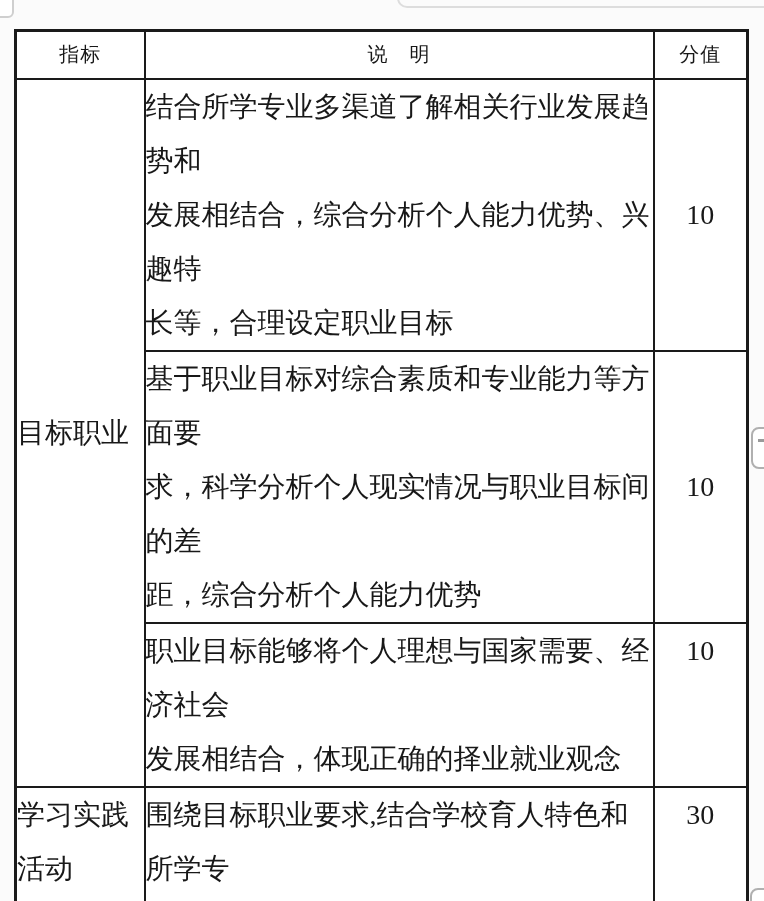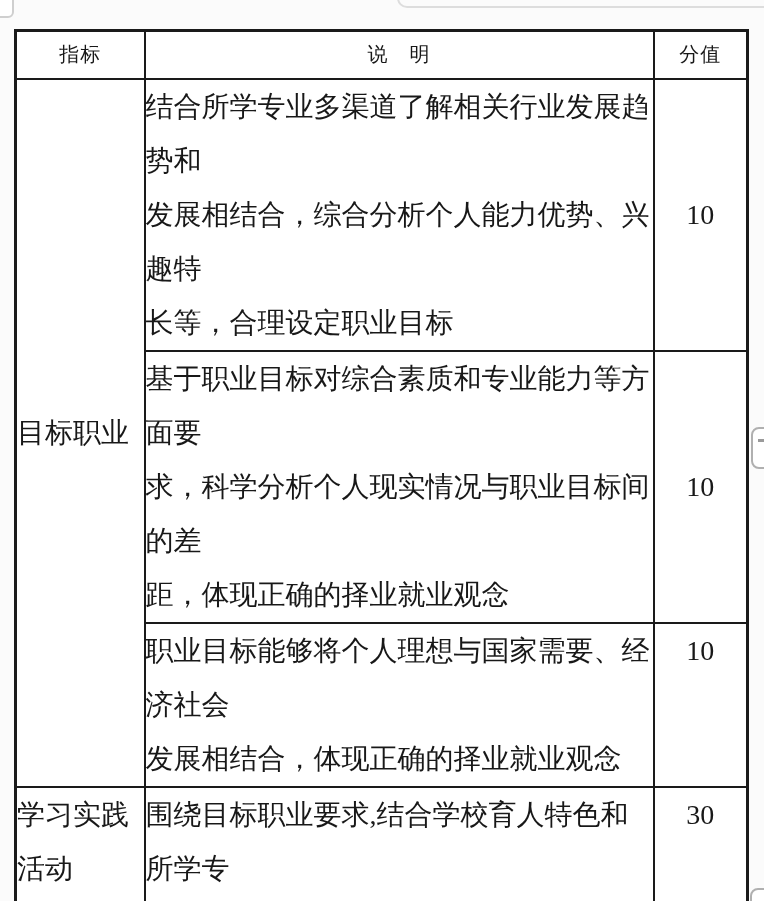--- a/index.html
+++ b/index.html
@@ -120,21 +120,21 @@
   <tr class="r1">
     <td class="ind mid" rowspan="3">目标职业</td>
     <td class="desc">结合所学专业多渠道了解相关行业发展趋势和
 发展相结合，综合分析个人能力优势、兴趣特
 长等，合理设定职业目标</td>
     <td class="score mid">10</td>
   </tr>
   <tr class="r2">
     <td class="desc">基于职业目标对综合素质和专业能力等方面要
 求，科学分析个人现实情况与职业目标间的差
-距，体现正确的择业就业观念</td>
+距，综合分析个人能力优势</td>
     <td class="score mid">10</td>
   </tr>
   <tr class="r3">
     <td class="desc">职业目标能够将个人理想与国家需要、经济社会
 发展相结合，体现正确的择业就业观念</td>
     <td class="score top">10</td>
   </tr>
 
   <tr class="r4">
     <td class="ind top" rowspan="2">学习实践

